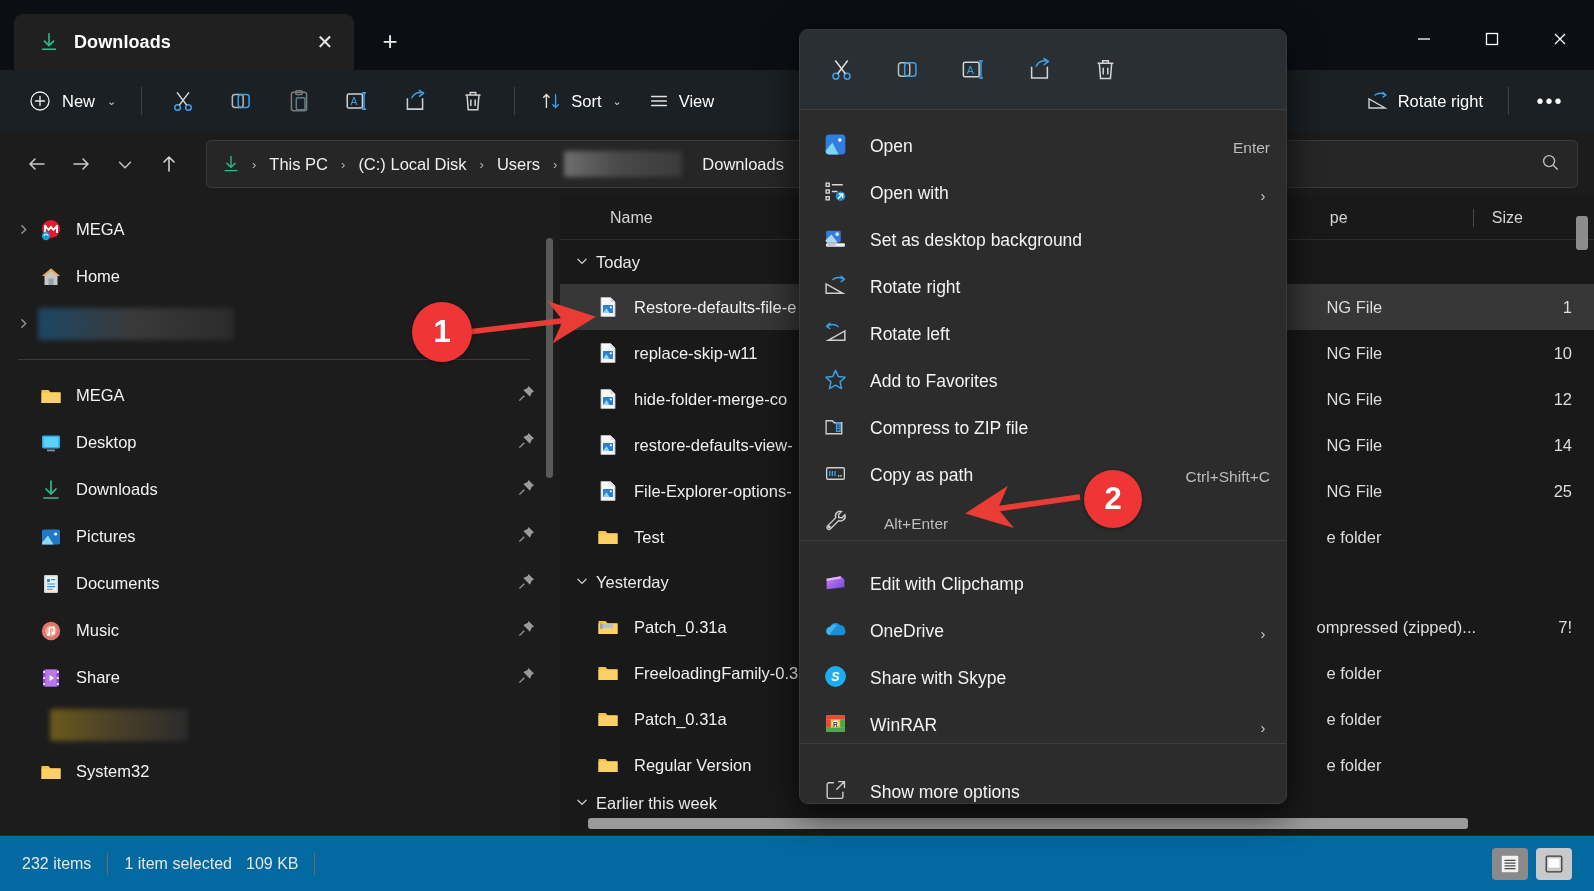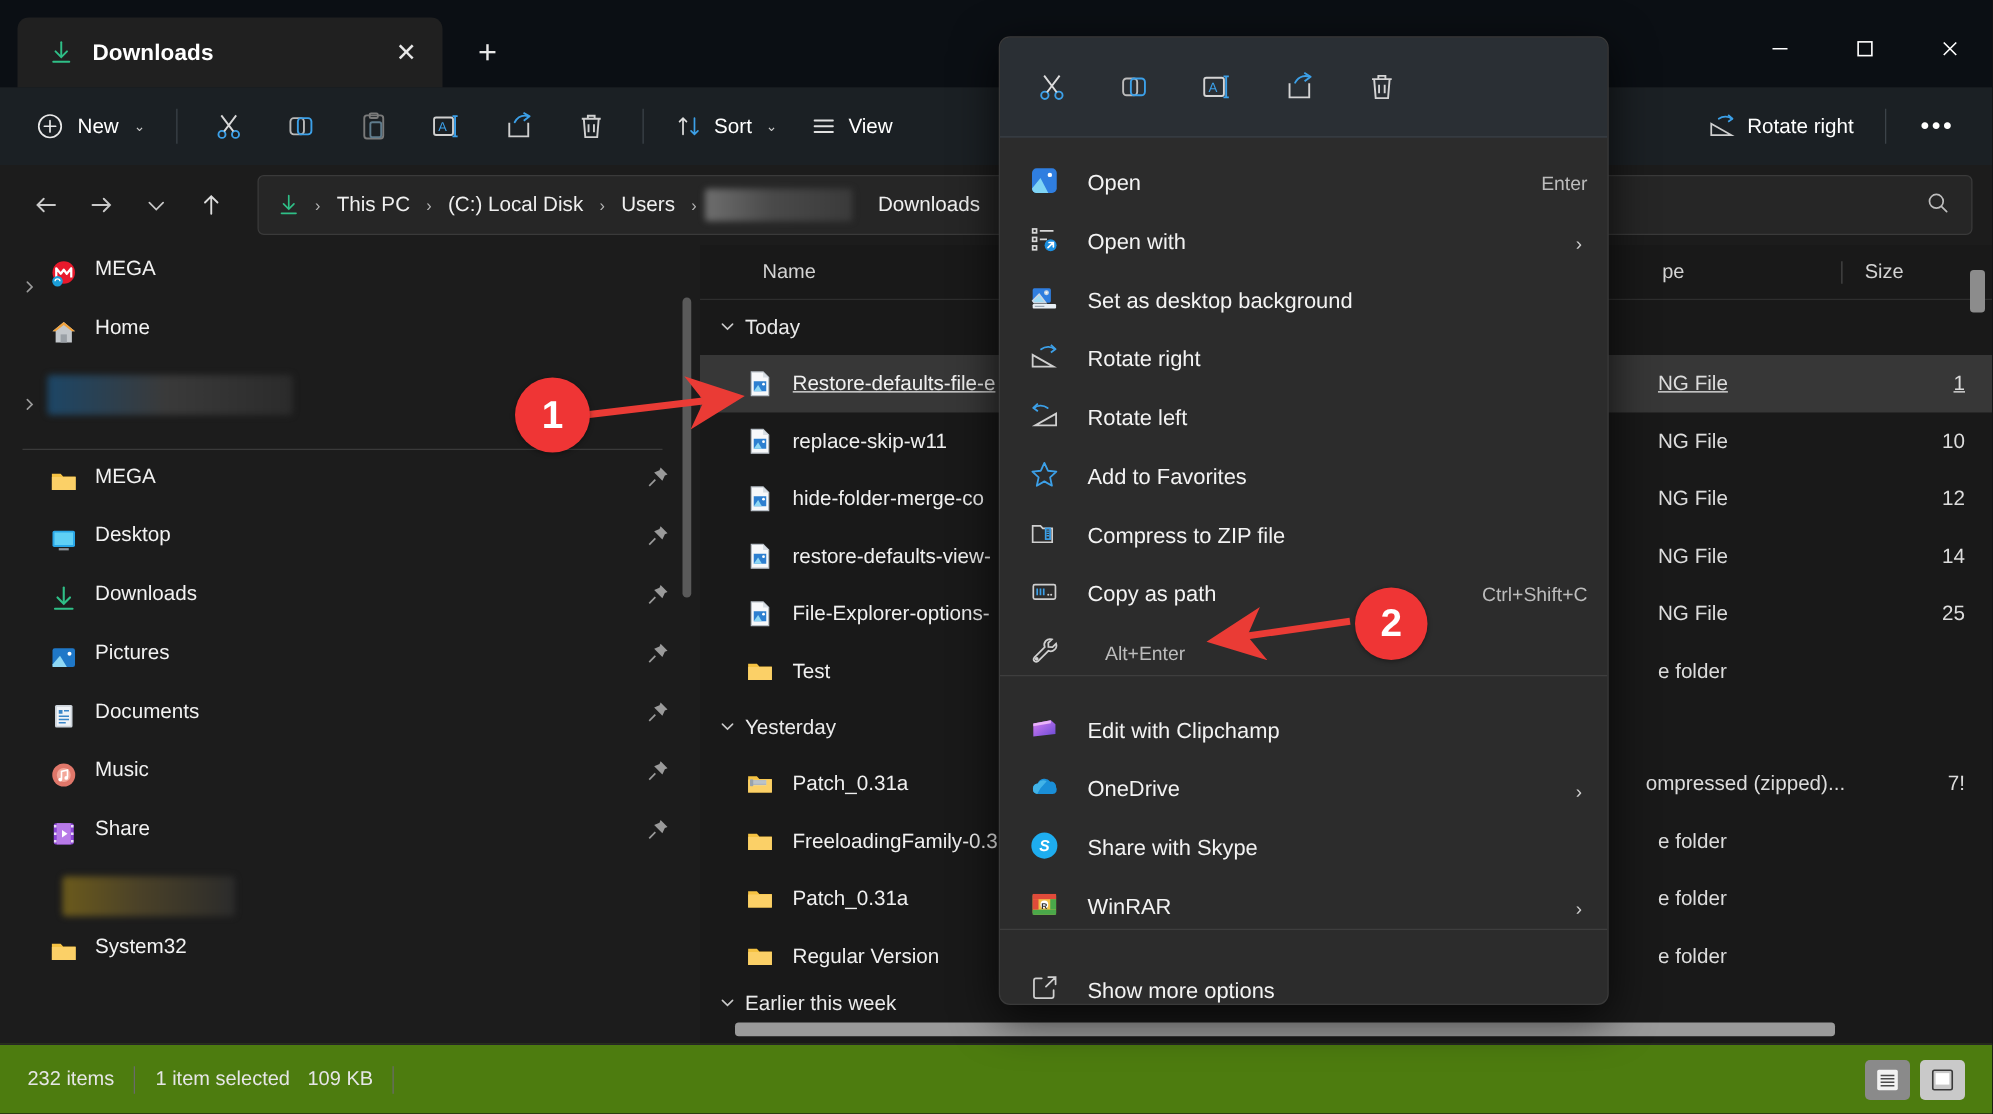--- a/index.html
+++ b/index.html
@@ -113,21 +113,21 @@
   }
 
   
   .bodyarea { position: absolute; top: 196px; left: 0; width: 1594px; height: 639px; display: flex; }
   .sidebar {
     width: 560px; height: 639px; background: #1c1c1c;
     position: relative; overflow: hidden;
   }
   .navlist { padding-top: 10px; }
   .navrow {
-    display: flex; 
+    display: flex; align-items: center;
     height: 47px; margin: 0 10px 0 8px; border-radius: 5px;
     padding-right: 14px;
   }
   .nav-exp {
     width: 30px; flex: none; display: flex; align-items: center; justify-content: center;
     color: #9a9a9a; font-size: 13px;
   }
   .nav-ico { width: 26px; height: 26px; flex: none; margin-right: 12px; display:flex; align-items:center; justify-content:center; }
   .nav-label { color: #f2f2f2; font-size: 16.5px; flex: 1; white-space: nowrap; }
   .nav-redacted {
@@ -157,33 +157,33 @@
   .ch.size { width: 140px; border-left: 1px solid #484848; padding-left: 18px; }
   .grouprow {
     display: flex; align-items: center; height: 44px;
     color: #eaeaea; font-size: 16.5px; padding-left: 8px;
   }
   .grouprow .gchev { width: 28px; text-align: center; color: #c9c9c9; font-size: 13px; }
   .filerow {
     display: flex; align-items: center; height: 46px;
     padding-left: 36px; color: #f0f0f0; font-size: 16.5px;
   }
-  .filerow.selected { background: #373737; text-decoration: underline; }
+  .filerow.selected { background: #373737; }
   .frow-icon { width: 24px; height: 24px; flex: none; margin-right: 14px; }
   .frow-name { width: 600px; white-space: nowrap; overflow: hidden; }
   .frow-date { width: 240px; color: #dcdcdc; }
   .frow-type { width: 180px; color: #dcdcdc; white-space: nowrap; }
   .frow-size { width: 140px; text-align: right; padding-right: 22px; color: #dcdcdc; }
   .hsb-thumb { position: absolute; left: 28px; bottom: 6px; width: 880px; height: 11px; background: #9a9a9a; border-radius: 3px; }
   .vsb-thumb { position: absolute; right: 6px; top: 20px; width: 12px; height: 34px; background: #8c8c8c; border-radius: 3px; }
 
   
   .statusbar {
     position: absolute; left: 0; bottom: 0; width: 1594px; height: 56px;
-    background: #4d7c0f;
+    background: #0369a1;
     display: flex; align-items: center; padding: 0 22px;
     border-top: 1px solid #262626;
   }
   .st-text { color: #e6e6e6; font-size: 16px; }
   .st-div { width: 1px; height: 22px; background: #6a6a6a; margin: 0 16px; }
   .st-right { margin-left: auto; display: flex; gap: 8px; align-items: center; }
   .viewbtn {
     width: 36px; height: 32px; border-radius: 4px;
     display: flex; align-items: center; justify-content: center;
   }

